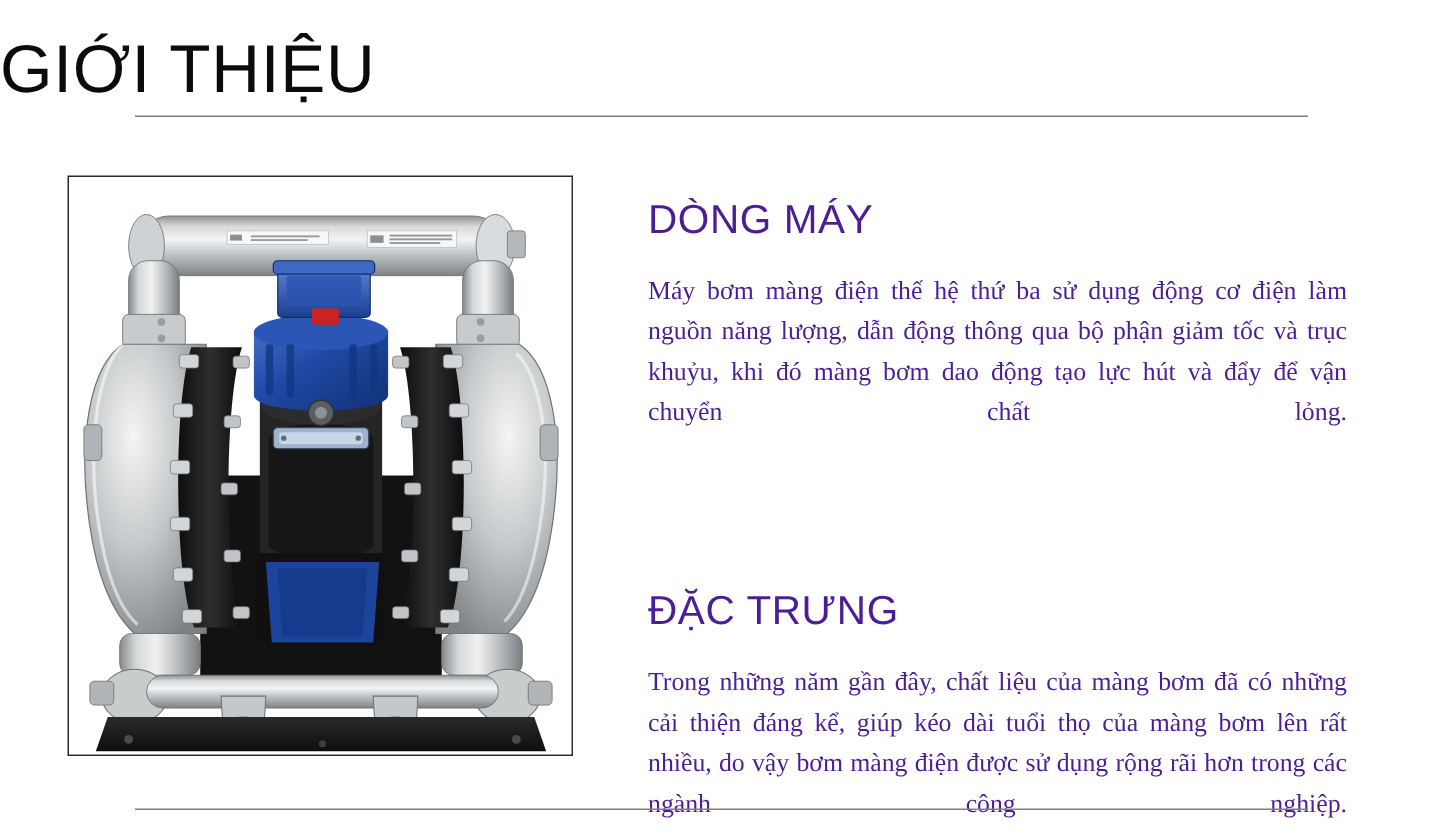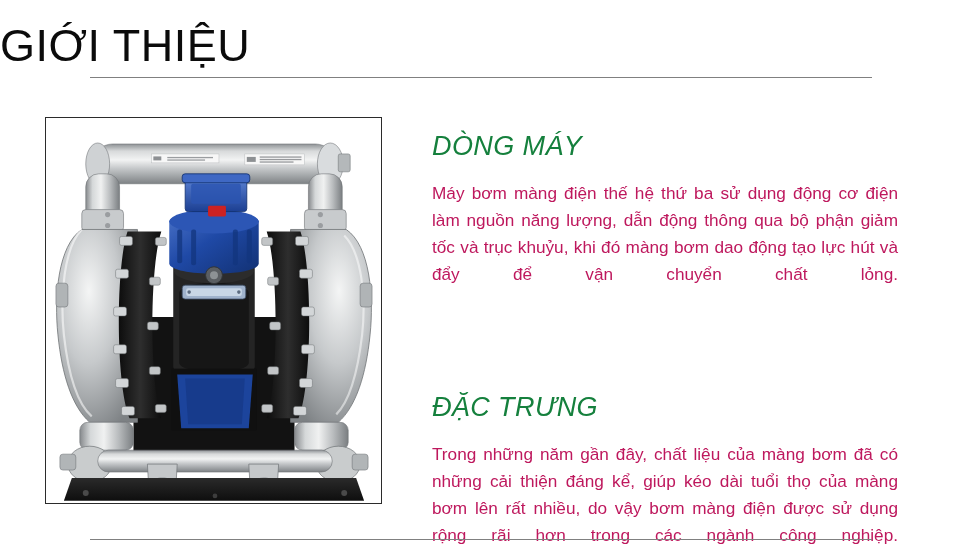--- a/index.html
+++ b/index.html
@@ -71,34 +71,34 @@
   }
 
   .section { margin: 0; }
   .section + .section { margin-top: 76px; }
 
   .section-heading {
     font-size: 27px;
     line-height: 32px;
     font-weight: 400;
     letter-spacing: 0.4px;
-    color: #15803d;
+    color: #4c1d95;
     margin: 0 0 18px 0;
     white-space: nowrap;
-    font-style: italic;
   }
 
   .section-body {
     font-size: 17.2px;
     line-height: 27px;
     text-align: justify;
     text-justify: inter-word;
-    color: #be185d;
+    color: #4c1d95;
     margin: 0;
     hyphens: none;
+    font-family: Liberation Serif, serif;
   }
   .section-body::after {
     content: "";
     display: inline-block;
     width: 100%;
   }
 </style>
 </head>
 <body>
 

